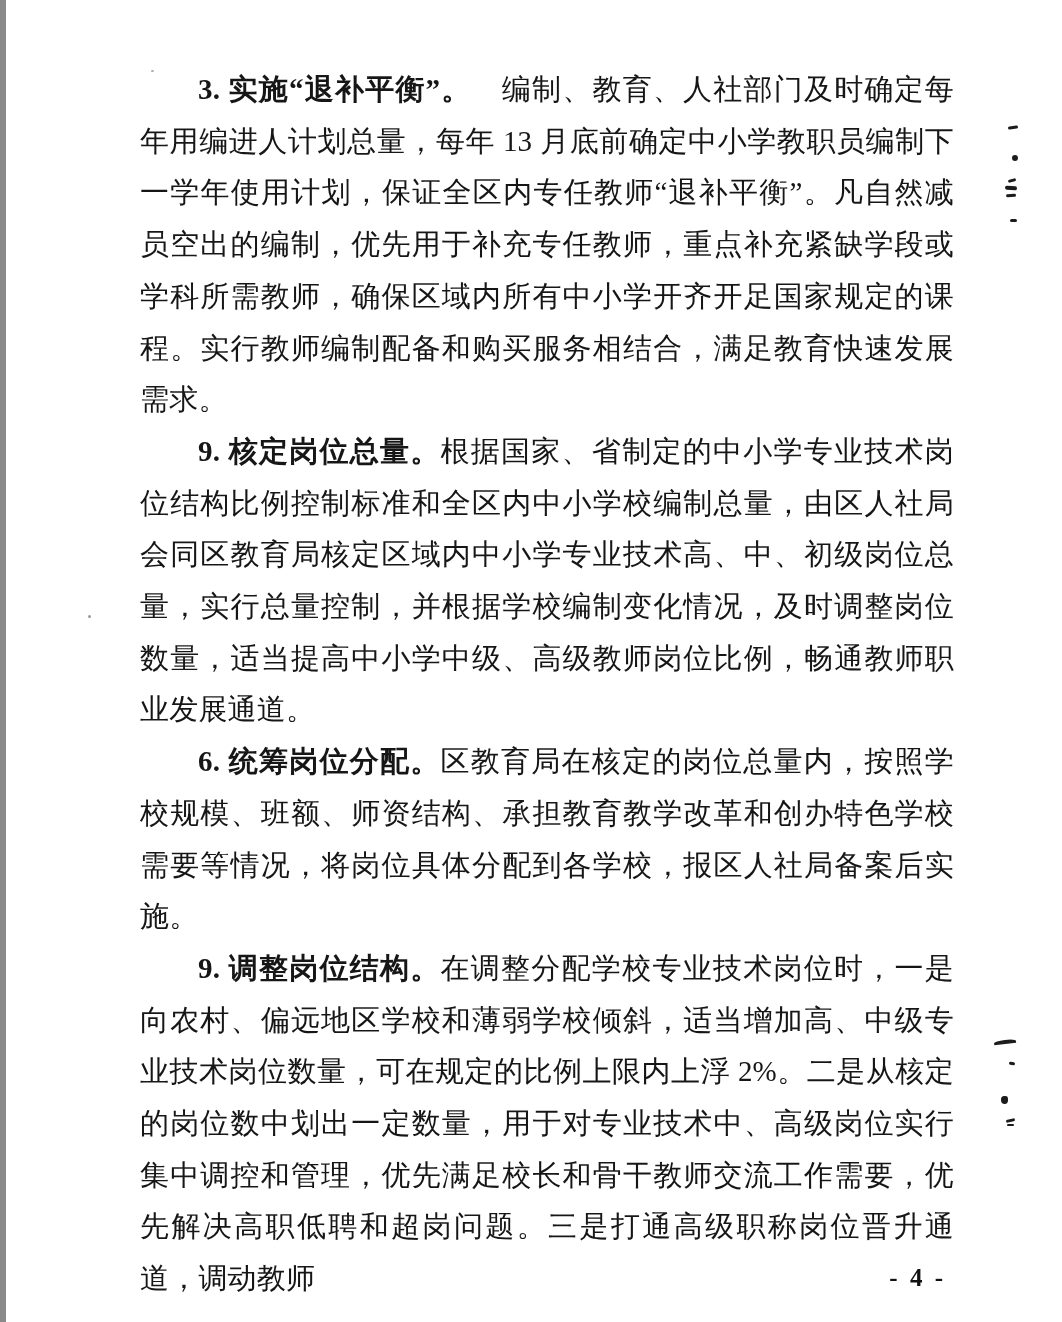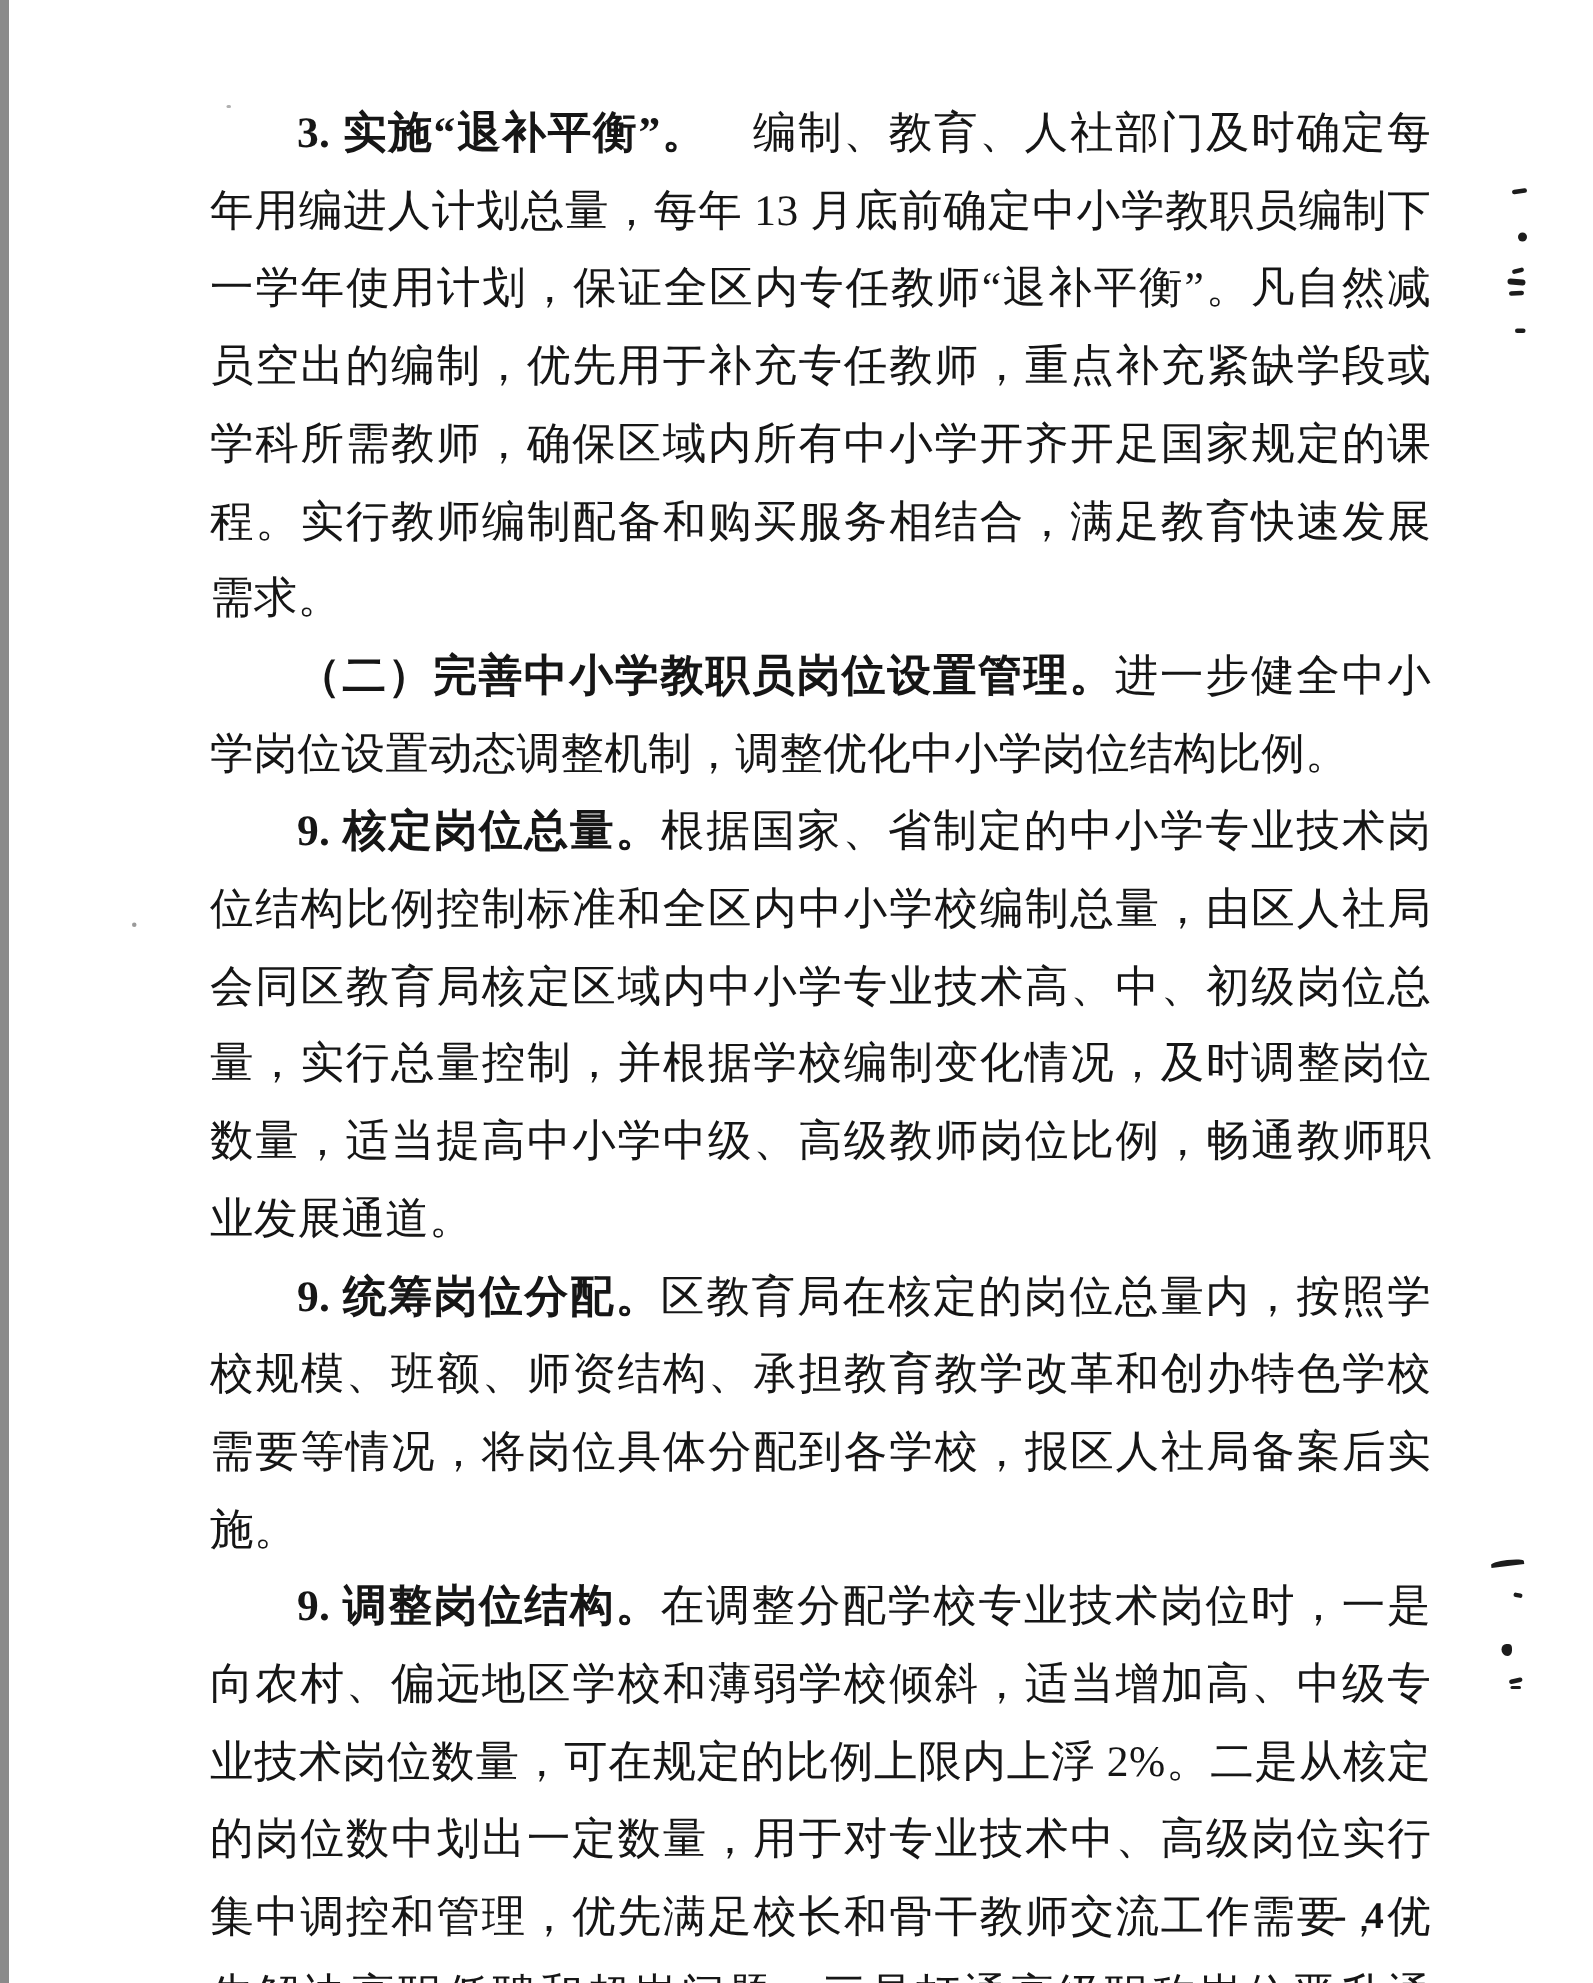--- a/index.html
+++ b/index.html
@@ -73,25 +73,24 @@
   .m-dot2 { left: 151px; top: 70px;  width: 3px; height: 2px; background: #b0b0b0; }
 </style>
 </head>
 <body style="color: rgb(22, 22, 22);">
 
 <div class="scan-strip" style="background: rgb(138, 138, 138);"></div>
 
 <div class="content">
   <p><span class="lead">3. 实施“退补平衡”。</span><span>　编制、教育、人社部门及时确定每年用编进人计划总量，每年 13 月底前确定中小学教职员编制下一学年使用计划，保证全区内专任教师“退补平衡”。凡自然减员空出的编制，优先用于补充专任教师，重点补充紧缺学段或学科所需教师，确保区域内所有中小学开齐开足国家规定的课程。实行教师编制配备和购买服务相结合，满足教育快速发展需求。</span></p>
 
-  <p><span class="lead">（二）完善中小学教职员岗位设置管理。</span><span>进一步健全中小学岗位设置动态调整机制，调整优化中小学岗位结构比例。</span></p>
 
   <p><span class="lead">9. 核定岗位总量。</span><span>根据国家、省制定的中小学专业技术岗位结构比例控制标准和全区内中小学校编制总量，由区人社局会同区教育局核定区域内中小学专业技术高、中、初级岗位总量，实行总量控制，并根据学校编制变化情况，及时调整岗位数量，适当提高中小学中级、高级教师岗位比例，畅通教师职业发展通道。</span></p>
 
-  <p><span class="lead">9. 统筹岗位分配。</span><span>区教育局在核定的岗位总量内，按照学校规模、班额、师资结构、承担教育教学改革和创办特色学校需要等情况，将岗位具体分配到各学校，报区人社局备案后实施。</span></p>
+  <p><span class="lead">6. 统筹岗位分配。</span><span>区教育局在核定的岗位总量内，按照学校规模、班额、师资结构、承担教育教学改革和创办特色学校需要等情况，将岗位具体分配到各学校，报区人社局备案后实施。</span></p>
 
   <p><span class="lead">9. 调整岗位结构。</span><span>在调整分配学校专业技术岗位时，一是向农村、偏远地区学校和薄弱学校倾斜，适当增加高、中级专业技术岗位数量，可在规定的比例上限内上浮 2%。二是从核定的岗位数中划出一定数量，用于对专业技术中、高级岗位实行集中调控和管理，优先满足校长和骨干教师交流工作需要，优先解决高职低聘和超岗问题。三是打通高级职称岗位晋升通道，调动教师</span></p>
 </div>
 
 <div class="page-number">- 4 -</div>
 
 <div class="mark m-a"></div>
 <div class="mark m-b"></div>
 <div class="mark m-c1"></div>
 <div class="mark m-c2"></div>

